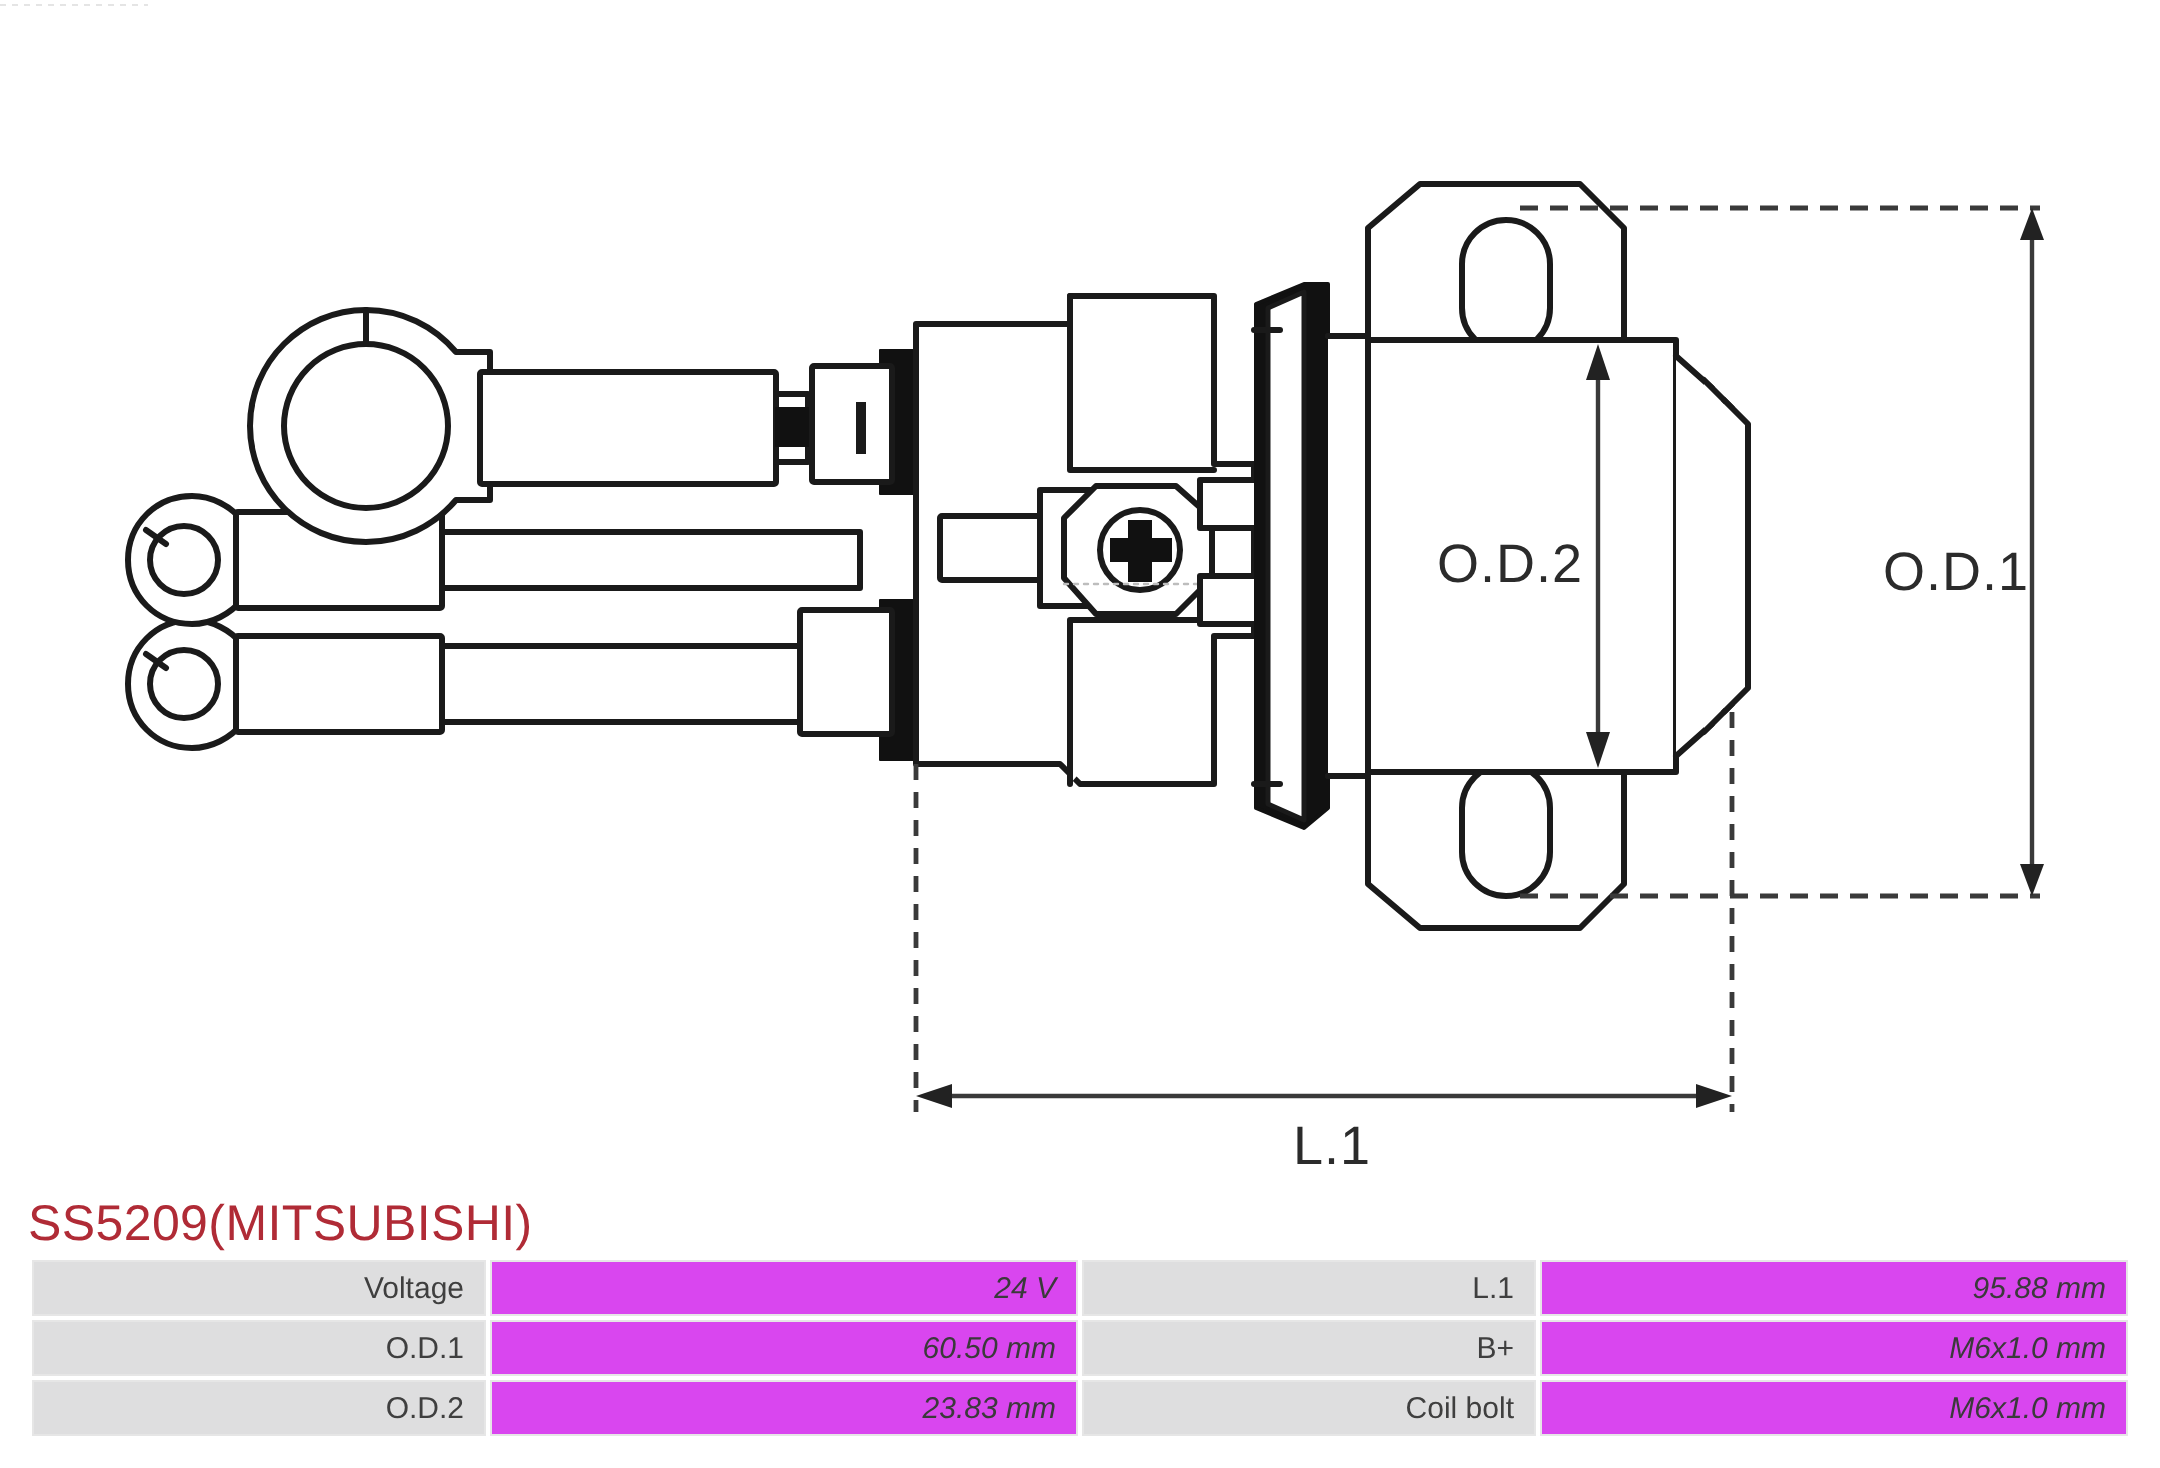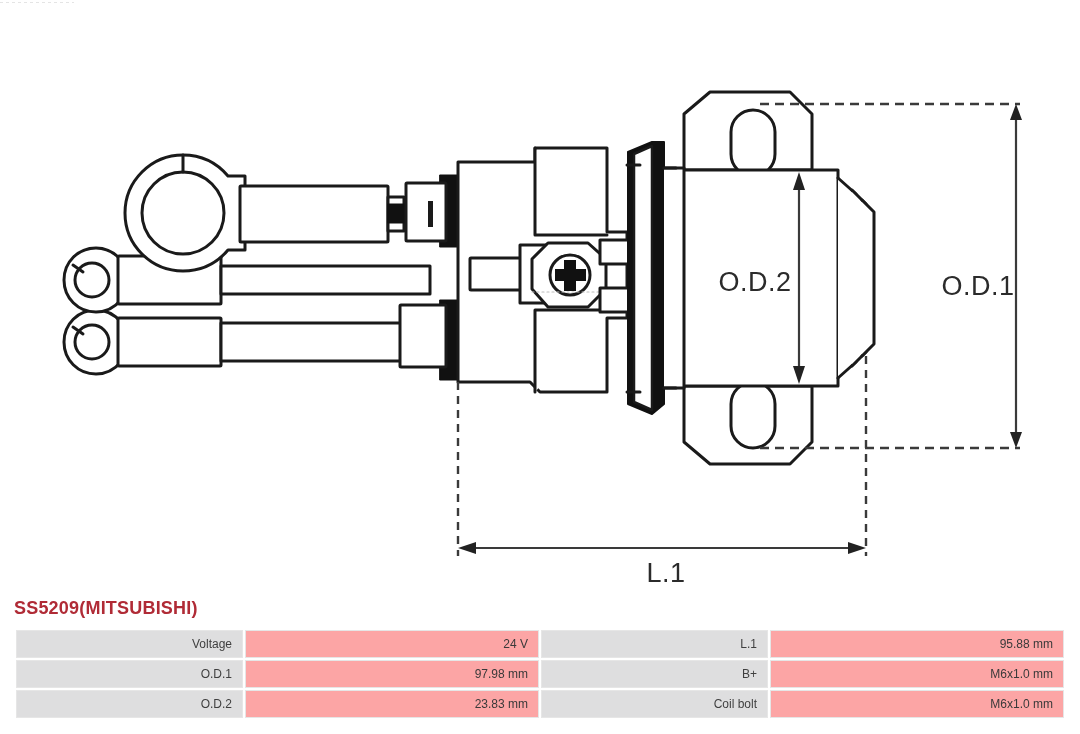--- a/index.html
+++ b/index.html
@@ -41,22 +41,22 @@
     font-size: 27px;
     fill: #2b2b2b;
     letter-spacing: 0.5px;
   }
 
   
   #part-title {
     position: absolute;
     left: 14px;
     top: 598px;
-    font-size: 18px;
-    font-weight: 700;
+    font-size: 25px;
+    font-weight: 400;
     color: #b02b36;
     letter-spacing: 0.2px;
     white-space: nowrap;
   }
 
   
   #spec-table-wrap {
     position: absolute;
     left: 14px;
     top: 628px;
@@ -64,36 +64,37 @@
   }
   table.spec {
     border-collapse: separate;
     border-spacing: 2px;
     width: 1052px;
     table-layout: fixed;
   }
   table.spec td {
     height: 26px;
     padding: 0 10px;
-    font-size: 12px;
+    font-size: 15px;
     color: #454545;
     text-align: right;
     vertical-align: middle;
     border: 1px solid #e6e6e6;
     white-space: nowrap;
     overflow: hidden;
   }
   table.spec td.label {
     background: #dededf;
     color: #3f3f3f;
     width: 205px;
   }
   table.spec td.value {
-    background: #fca5a5;
+    background: #d946ef;
     color: #3a3a3a;
+    font-style: italic;
   }
   .top-edge-artifact {
     position: absolute;
     left: 0;
     top: 2px;
     width: 74px;
     height: 1px;
     background: repeating-linear-gradient(to right,
       #cfcfcf 0px, #cfcfcf 3px, transparent 3px, transparent 6px);
     opacity: 0.55;
@@ -272,21 +273,21 @@
     <table class="spec">
       <tbody>
         <tr>
           <td class="label">Voltage</td>
           <td class="value">24 V</td>
           <td class="label">L.1</td>
           <td class="value">95.88 mm</td>
         </tr>
         <tr>
           <td class="label">O.D.1</td>
-          <td class="value">97.98 mm</td>
+          <td class="value">60.50 mm</td>
           <td class="label">B+</td>
           <td class="value">M6x1.0 mm</td>
         </tr>
         <tr>
           <td class="label">O.D.2</td>
           <td class="value">23.83 mm</td>
           <td class="label">Coil bolt</td>
           <td class="value">M6x1.0 mm</td>
         </tr>
       </tbody>

